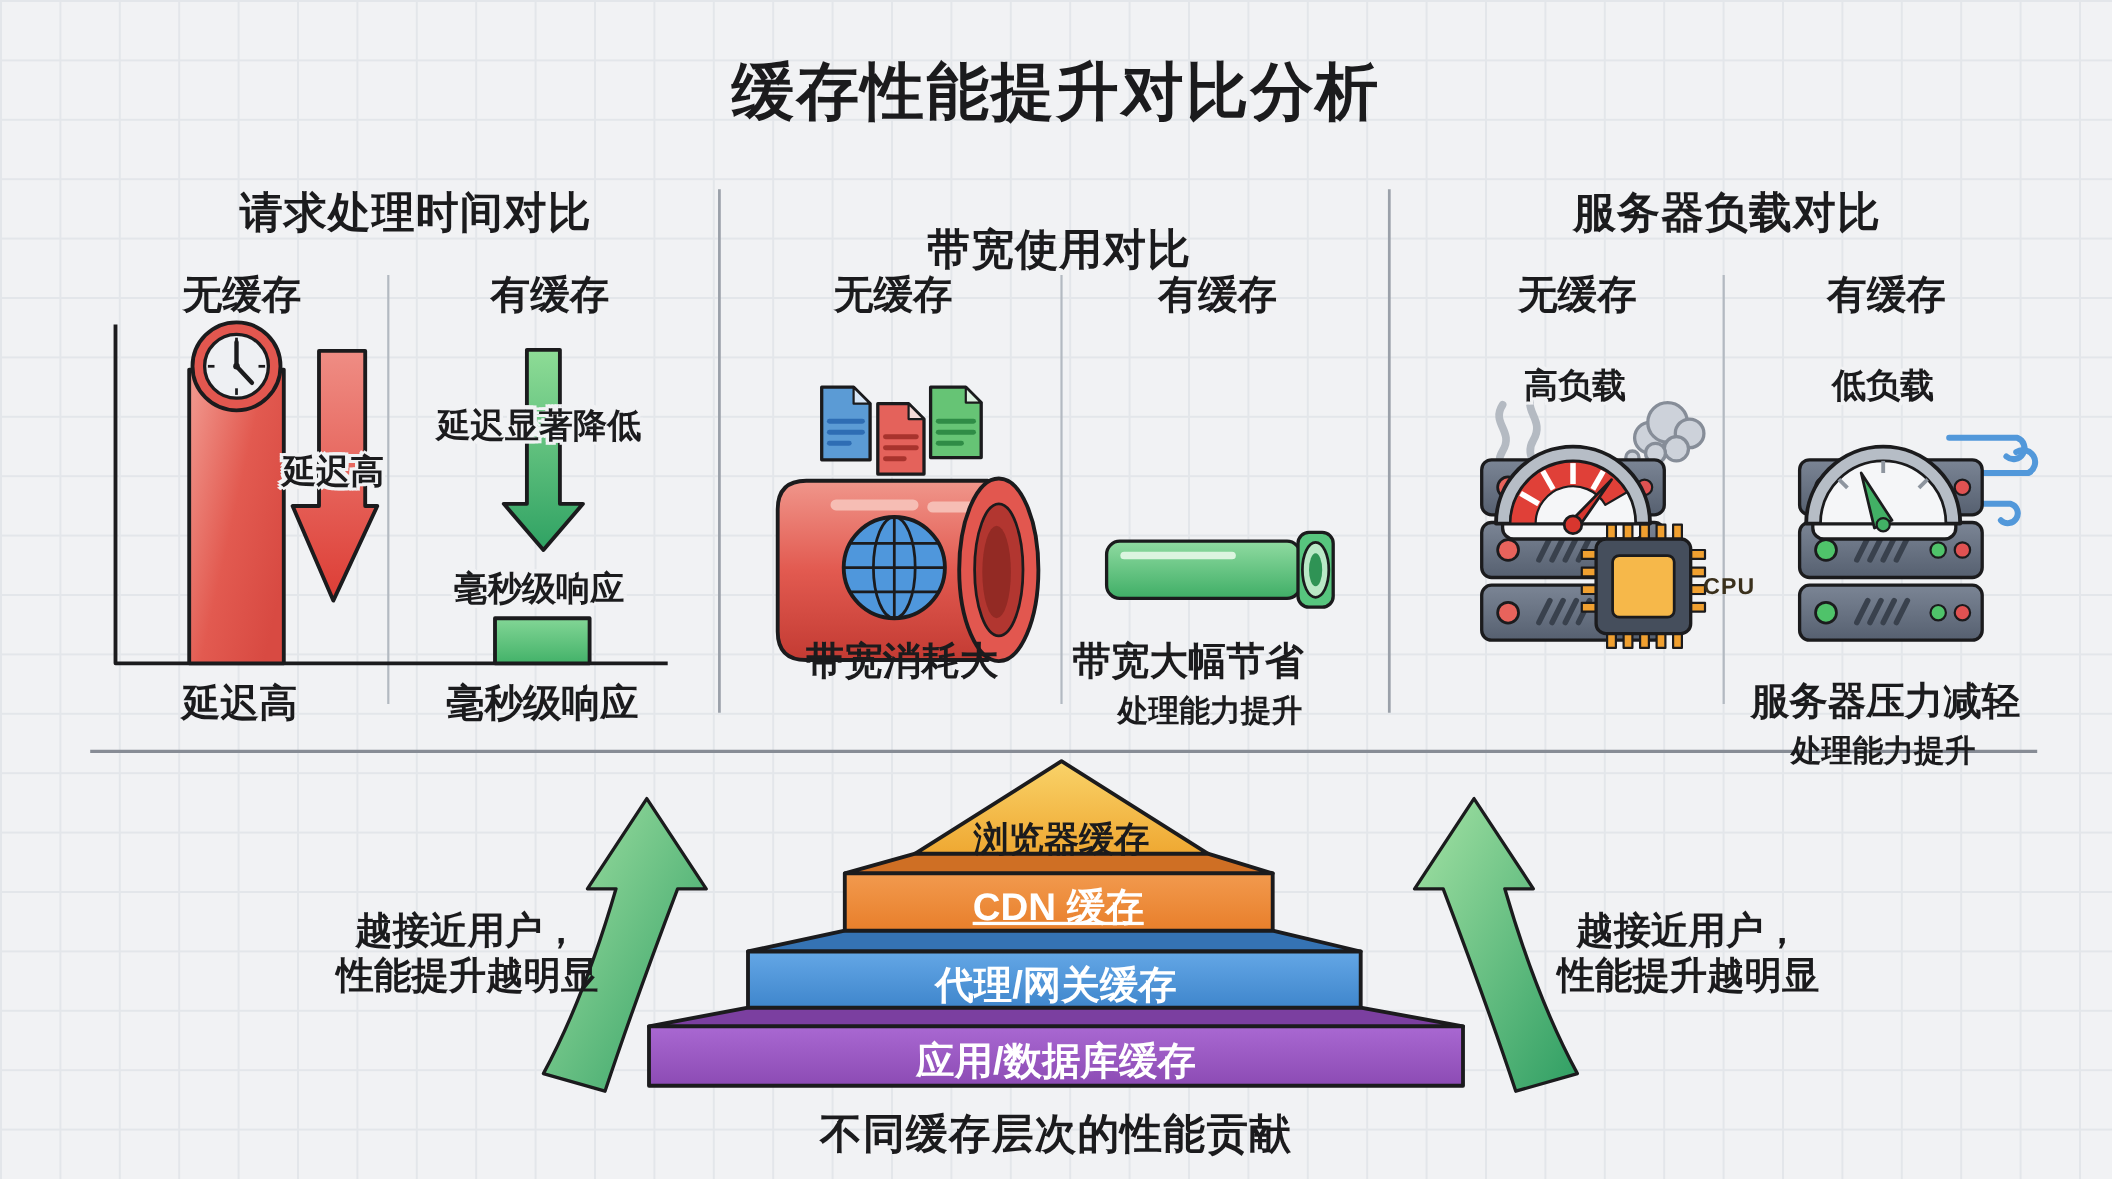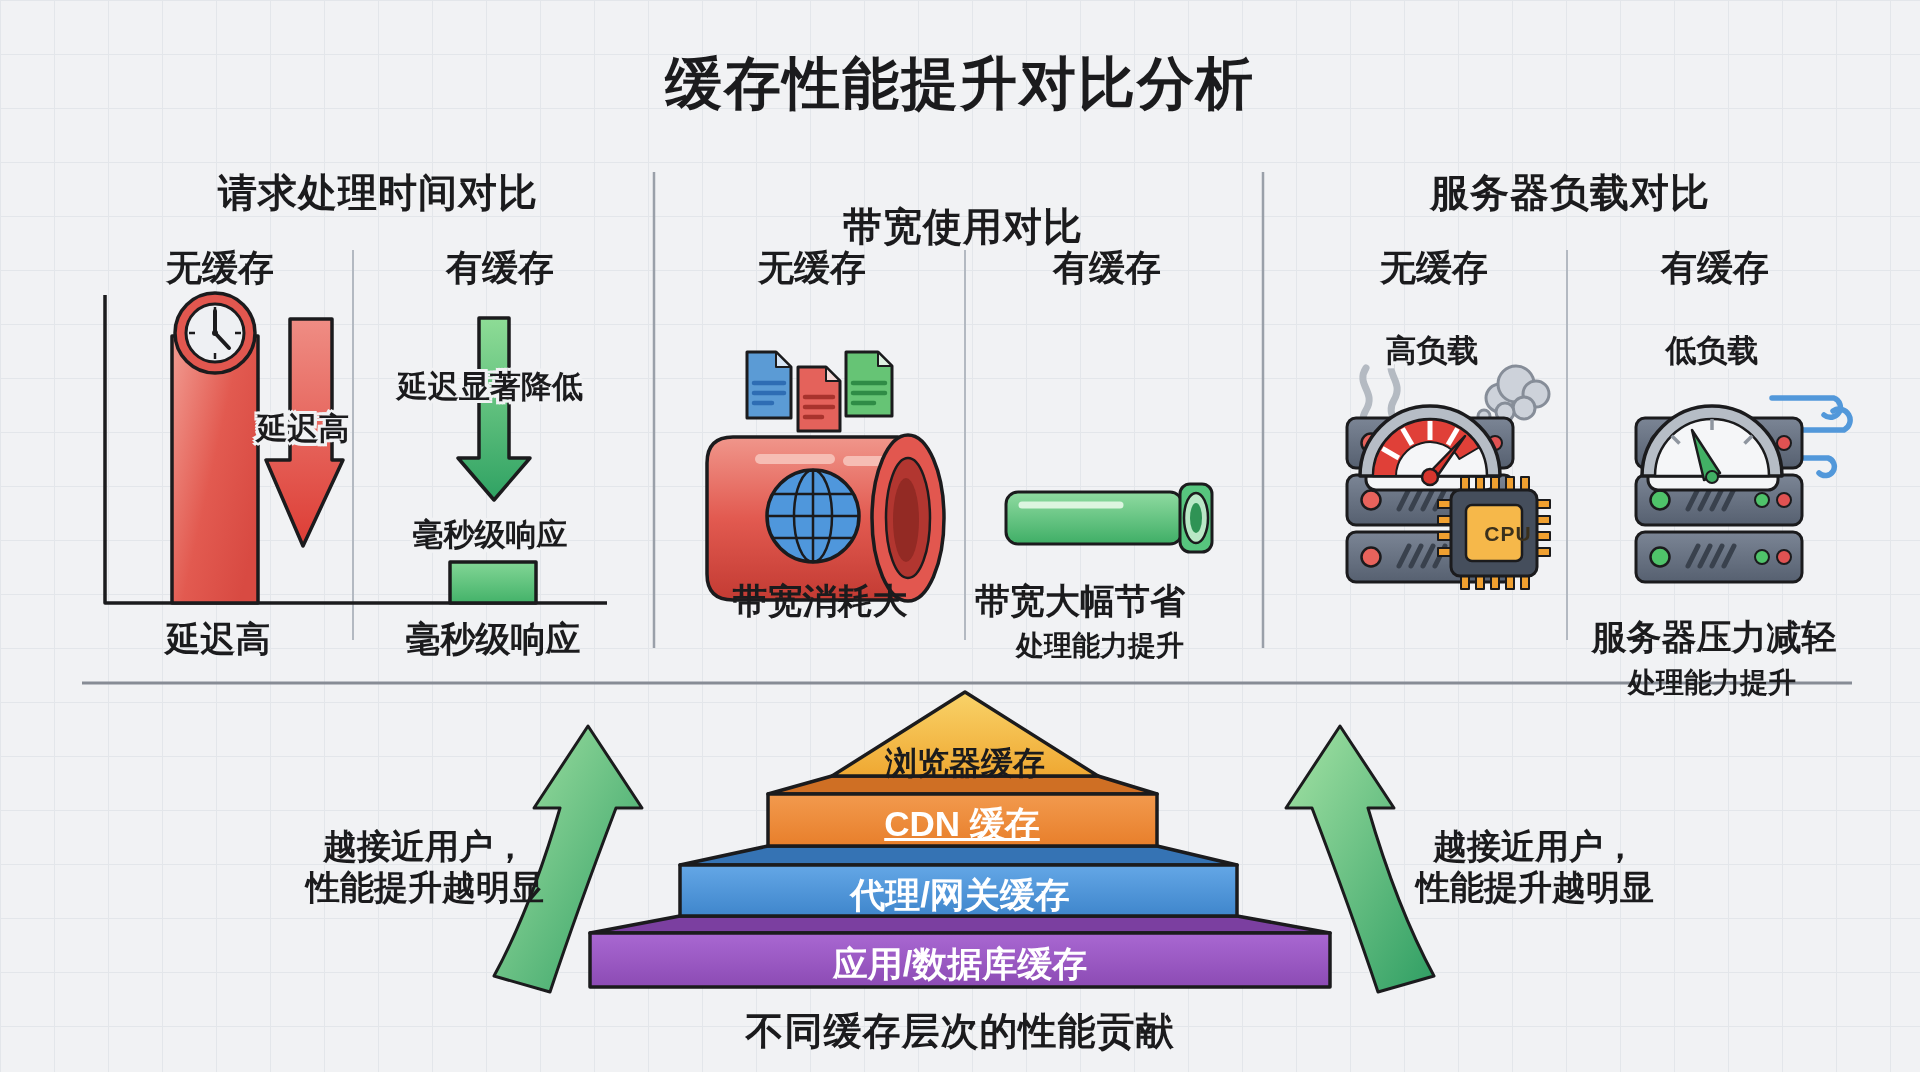--- a/index.html
+++ b/index.html
@@ -351,21 +351,21 @@
   <div class="abs ctr t-sub" style="left:1107px;top:244px;">有缓存</div>
   <div class="abs ctr t-cap" style="left:820px;top:578px;">带宽消耗大</div>
   <div class="abs ctr t-cap" style="left:1080px;top:578px;">带宽大幅节省</div>
   <div class="abs ctr t-cap2" style="left:1100px;top:627px;">处理能力提升</div>
 
   <div class="abs ctr t-sec" style="left:1570px;top:166px;">服务器负载对比</div>
   <div class="abs ctr t-sub" style="left:1434px;top:244px;">无缓存</div>
   <div class="abs ctr t-sub" style="left:1715px;top:244px;">有缓存</div>
   <div class="abs ctr t-note halo" style="left:1432px;top:330px;">高负载</div>
   <div class="abs ctr t-note halo" style="left:1712px;top:330px;">低负载</div>
-  <div class="abs cpu-text" style="left:1480px;top:522px;width:56px;">CPU</div>
+  <div class="abs cpu-text" style="left:1544px;top:522px;width:56px;">CPU</div>
   <div class="abs ctr t-cap" style="left:1714px;top:614px;">服务器压力减轻</div>
   <div class="abs ctr t-cap2" style="left:1712px;top:664px;">处理能力提升</div>
 
   <div class="abs ctr" style="left:965px;top:742px;font-size:32px;font-weight:800;">浏览器缓存</div>
   <div class="abs ctr white" style="left:962px;top:801px;font-size:35px;font-weight:700;text-decoration:underline;">CDN 缓存</div>
   <div class="abs ctr white" style="left:960px;top:941px;font-size:35px;font-weight:700;">应用/数据库缓存</div>
   <div class="abs ctr white" style="left:960px;top:872px;font-size:35px;font-weight:700;">代理/网关缓存</div>
 
   <div class="abs pyr-note" style="left:280px;top:826px;width:290px;">
     <div>越接近用户，</div>

